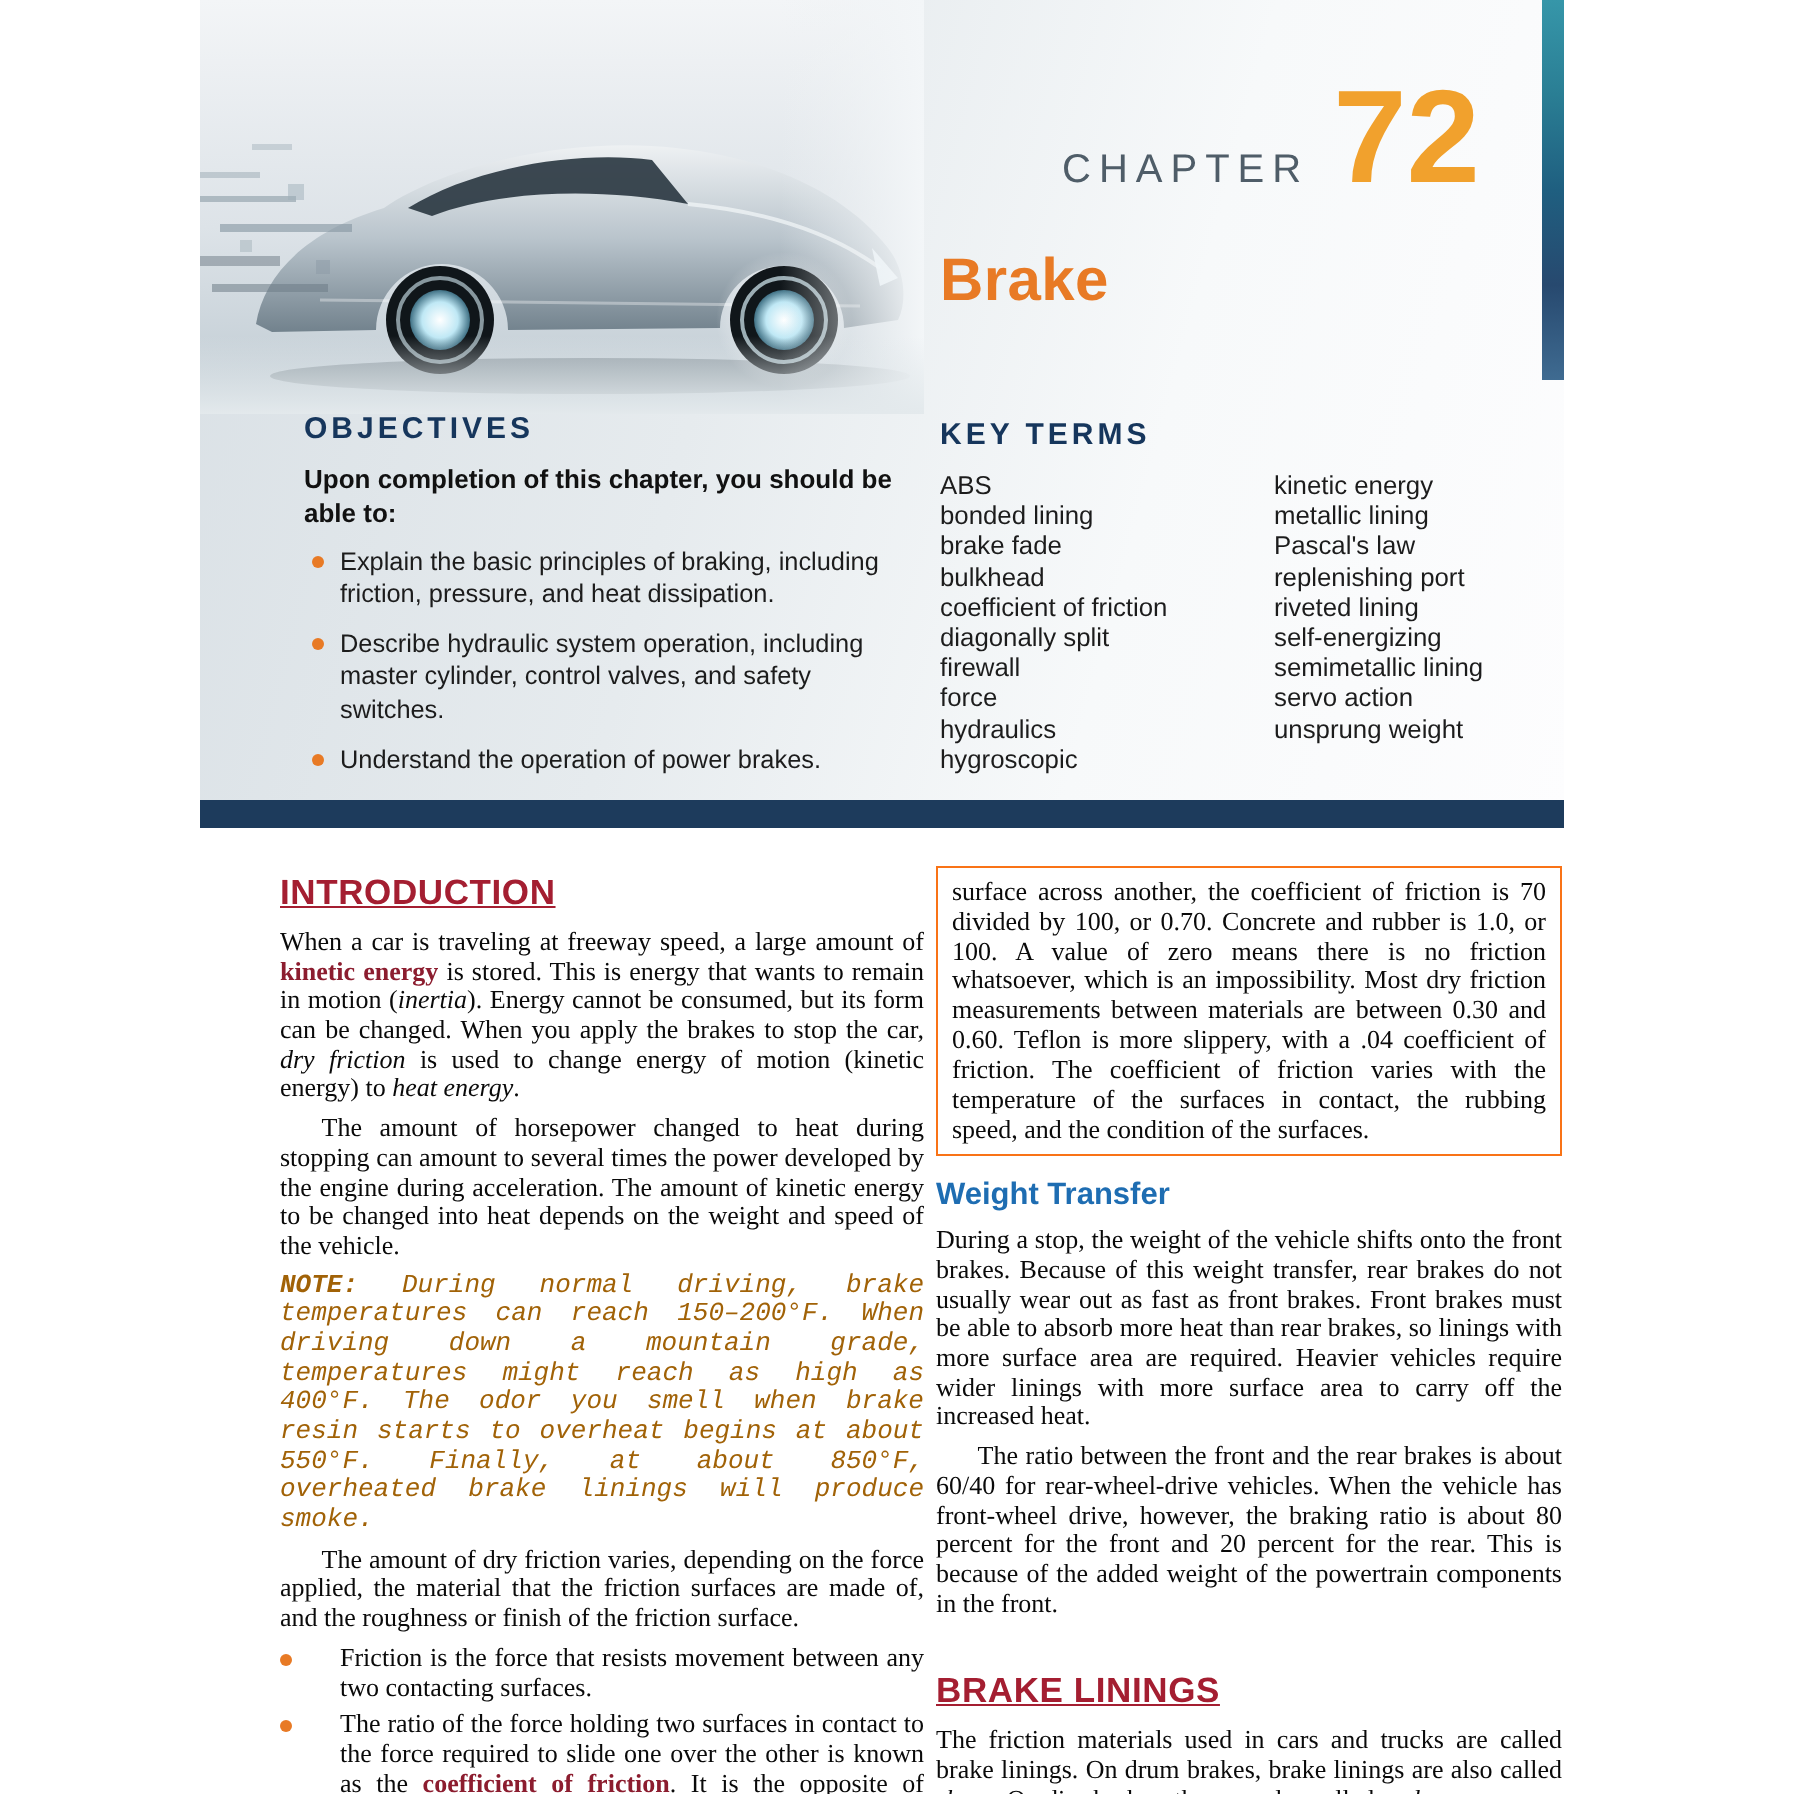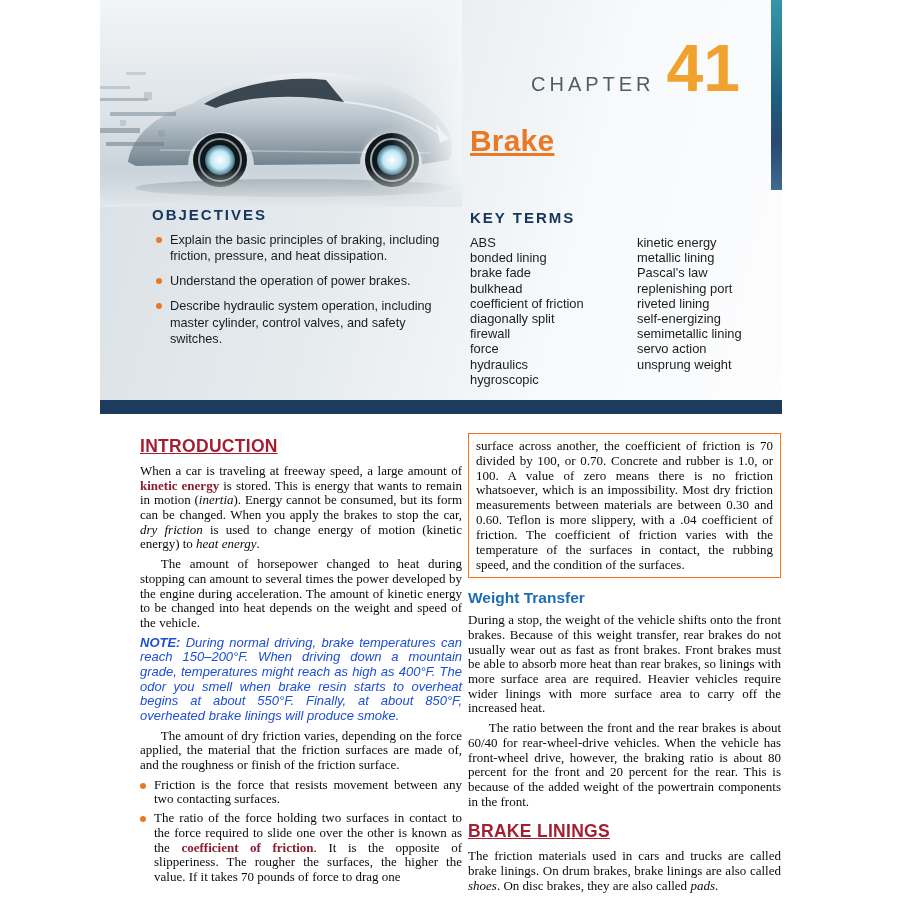--- a/index.html
+++ b/index.html
@@ -11,21 +11,21 @@
           background:linear-gradient(105deg,#d9e0e5 0%,#e6ebee 38%,#f7f9fa 68%,#fdfdfe 100%);}
   .car-image{position:absolute;left:0;top:0;width:362px;height:207px;}
   .edge-strip{position:absolute;right:0;top:0;width:11px;height:190px;
           background:linear-gradient(#3696a9 0%,#2a7e94 25%,#1f5f80 50%,#27496f 75%,#3f6b91 100%);}
   .chapter-row{position:absolute;top:40px;right:42px;display:flex;align-items:baseline;gap:12px;
           font-family:"Liberation Sans",sans-serif;}
   .chapter-word{font-size:20px;letter-spacing:4px;color:#4f5d68;font-weight:500;}
   .chapter-num{font-size:66px;font-weight:700;color:#f1a12d;line-height:.85;}
   .chapter-title{position:absolute;left:370px;top:124px;margin:0;
           font-family:"Liberation Sans",sans-serif;font-weight:700;font-size:30px;line-height:33px;
-          color:#e87a25;letter-spacing:.2px;text-decoration:underline;}
+          color:#e87a25;letter-spacing:.2px;}
   .hdr-h2{font-family:"Liberation Sans",sans-serif;font-weight:700;font-size:15px;
           letter-spacing:2px;color:#16365c;margin:0 0 9px 0;}
   .objectives{position:absolute;left:52px;top:206px;width:308px;font-family:"Liberation Sans",sans-serif;}
   .obj-intro{font-weight:700;font-size:13px;line-height:1.27;margin:0 0 8px 0;color:#111;}
   .obj-list{list-style:none;margin:4px;padding:0;}
   .obj-list li{display:flex;gap:8px;font-size:12.7px;line-height:1.27;margin-bottom:9px;color:#1c1c1c;}
   .dot{width:6px;height:6px;border-radius:50%;background:#e87a25;margin-top:5px;flex:none;}
   .keyterms{position:absolute;left:370px;top:209px;width:305px;font-family:"Liberation Sans",sans-serif;}
   .kt-cols{display:flex;}
   .kt-col{list-style:none;margin:0;padding:0;font-size:12.9px;color:#1c1c1c;}
@@ -37,28 +37,28 @@
   
   .main{position:absolute;left:100px;top:433px;width:682px;height:464px;}
   .col-left{position:absolute;left:40px;top:3px;width:322px;}
   .col-right{position:absolute;left:368px;top:0;width:313px;}
   .main p{font-size:13px;line-height:1.13;text-align:justify;margin:0 0 5px 0;}
   .indent{text-indent:1.6em;}
   .red-heading{font-family:"Liberation Sans",sans-serif;font-weight:700;font-size:17.5px;
           color:#a41e31;margin:0 0 7px 0;letter-spacing:.3px;text-decoration:underline;}
   .blue-heading{font-family:"Liberation Sans",sans-serif;font-weight:700;font-size:15.5px;
           color:#1e6db2;margin:3px 0 6px 0;}
-  .note{font-family:Liberation Sans, sans-serif;font-style:italic;color:#1d4ed8;
+  .note{font-family:Liberation Mono, monospace;font-style:italic;color:#a16207;
           font-size:12.6px;line-height:1.24;margin:8px 0 8px 0;}
   .body-bullets{list-style:none;margin:2px 0 0 0;padding:0;}
-  .body-bullets li{display:flex;gap:8px;margin-bottom:4px;}
+  .body-bullets li{display:flex;gap:24px;margin-bottom:4px;}
   .body-bullets .txt{font-size:13px;line-height:1.13;text-align:justify;}
   .cont-box{border:1px solid #f97316;padding:5px 7px;font-size:13px;line-height:1.14;
           text-align:justify;margin-bottom:11px;}
-  .rh2{margin-top:12px;}
+  .rh2{margin-top:26px;}
   .seg-b{font-weight:700;}
   .seg-i{font-style:italic;}
   .seg-k{font-weight:700;color:#8c1d2f;}
 </style>
 </head>
 <body>
 
 <div class="page">
 
   <div class="header">
@@ -121,41 +121,42 @@
         </g>
         <rect x="290" y="0" width="72" height="207" fill="url(#fadeR)"></rect>
         <rect x="0" y="168" width="362" height="39" fill="url(#fadeB)"></rect>
       </svg>
     </div>
 
     <div class="edge-strip"></div>
 
     <div class="chapter-row">
       <span class="chapter-word">CHAPTER</span>
-      <span class="chapter-num">41</span>
+      <span class="chapter-num">72</span>
     </div>
 
     <h1 class="chapter-title">
       <span>Brake</span><br>
     </h1>
 
     <div class="objectives">
       <h2 class="hdr-h2">OBJECTIVES</h2>
+      <p class="obj-intro">Upon completion of this chapter, you should be able to:</p>
       <ul class="obj-list">
         <li>
           <span class="dot"></span>
           <span>Explain the basic principles of braking, including friction, pressure, and heat dissipation.</span>
         </li>
         <li>
           <span class="dot"></span>
+          <span>Describe hydraulic system operation, including master cylinder, control valves, and safety switches.</span>
+        </li>
+        <li>
+          <span class="dot"></span>
           <span>Understand the operation of power brakes.</span>
-        </li>
-        <li>
-          <span class="dot"></span>
-          <span>Describe hydraulic system operation, including master cylinder, control valves, and safety switches.</span>
         </li>
       </ul>
     </div>
 
     <div class="keyterms">
       <h2 class="hdr-h2">KEY TERMS</h2>
       <div class="kt-cols">
         <ul class="kt-col c1">
           <li>ABS</li>
           <li>bonded lining</li>

